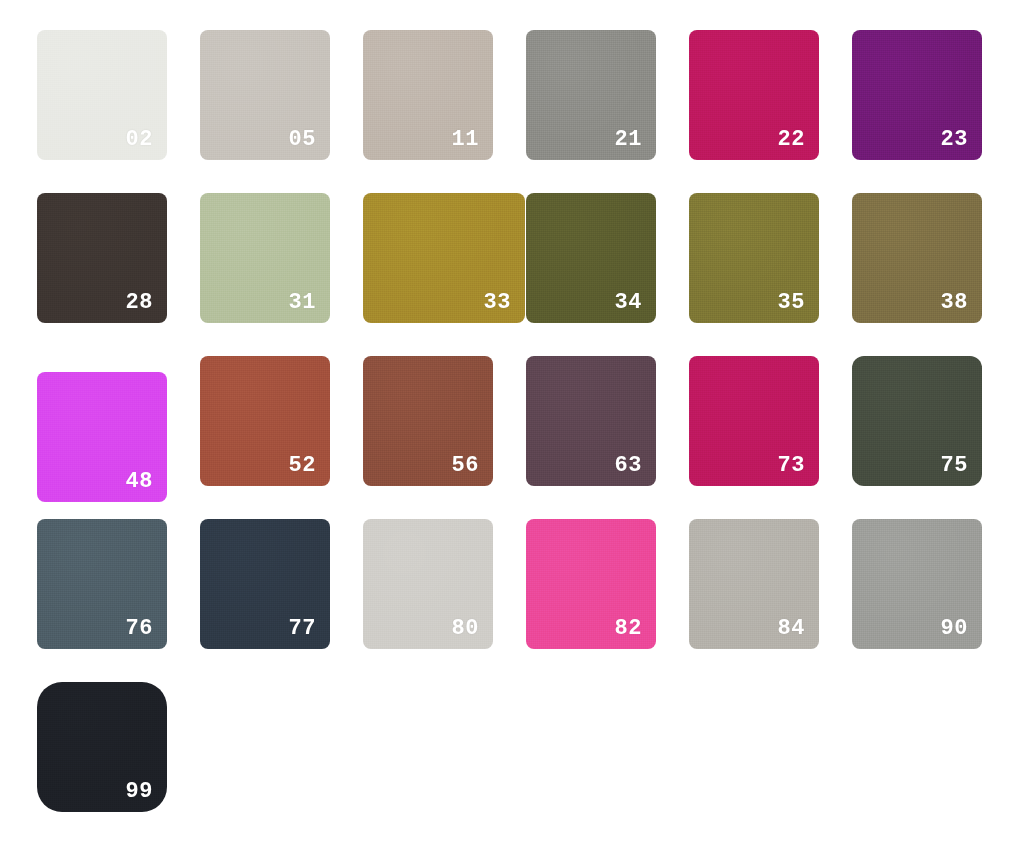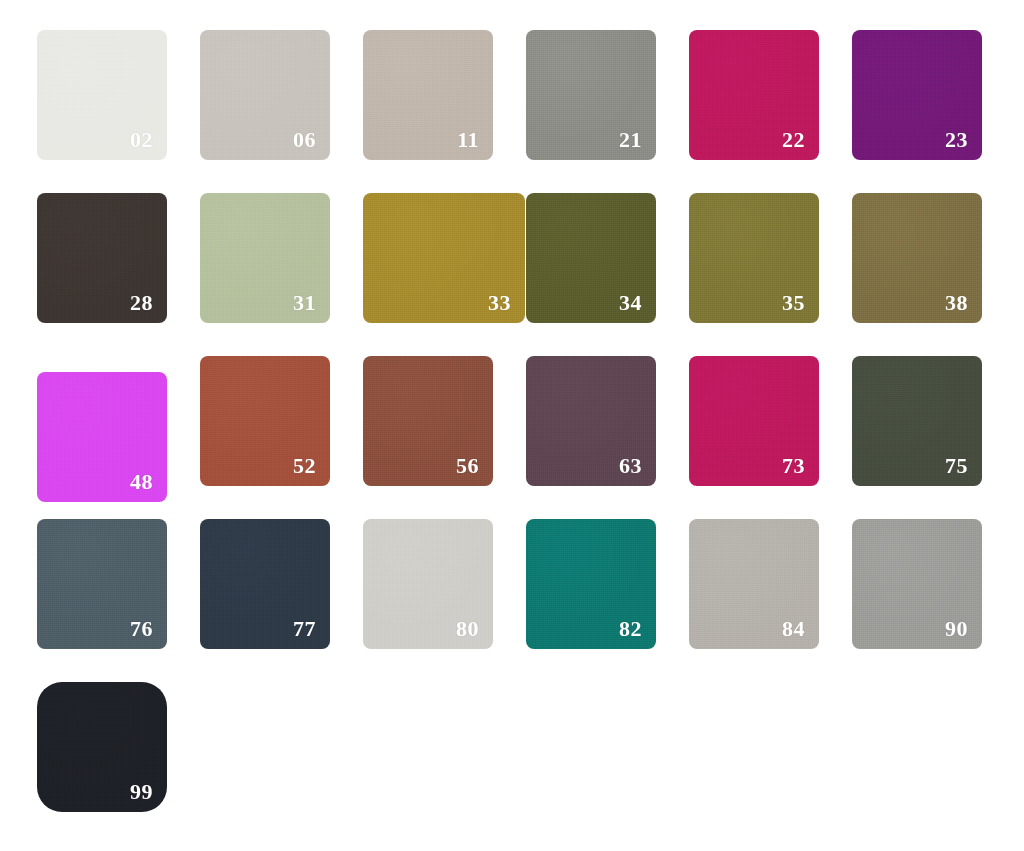--- a/index.html
+++ b/index.html
@@ -66,37 +66,37 @@
     border-radius: 8px;
     mix-blend-mode: overlay;
   }
 
   .swatch-label {
     position: absolute;
     right: 14px;
     bottom: 9px;
     z-index: 2;
     color: #ffffff;
-    font-family: Liberation Serif, serif;
+    font-family: Liberation Mono, monospace;
     font-size: 22px;
     font-weight: bold;
     letter-spacing: 0.5px;
     line-height: 1;
     text-shadow: 0 0 2px rgba(0,0,0,0.10);
   }
 </style>
 </head>
 <body>
 
 <main id="swatch-grid">
     <div class="swatch" style="background-color: rgb(232, 233, 228);">
       <span class="swatch-label">02</span>
     </div>
     <div class="swatch" style="background-color: rgb(199, 194, 187);">
-      <span class="swatch-label">06</span>
+      <span class="swatch-label">05</span>
     </div>
     <div class="swatch" style="background-color: rgb(191, 181, 171);">
       <span class="swatch-label">11</span>
     </div>
     <div class="swatch" style="background-color: rgb(139, 139, 134);">
       <span class="swatch-label">21</span>
     </div>
     <div class="swatch" style="background-color: #be185d;">
       <span class="swatch-label">22</span>
     </div>
@@ -129,33 +129,33 @@
     </div>
     <div class="swatch" style="background-color: rgb(138, 78, 60);">
       <span class="swatch-label">56</span>
     </div>
     <div class="swatch" style="background-color: rgb(92, 68, 80);">
       <span class="swatch-label">63</span>
     </div>
     <div class="swatch" style="background-color: #be185d;">
       <span class="swatch-label">73</span>
     </div>
-    <div class="swatch" style="background-color: rgb(69, 76, 63);">
+    <div class="swatch" style="background-color: rgb(69, 76, 63); border-radius: 12px;">
       <span class="swatch-label">75</span>
     </div>
     <div class="swatch" style="background-color: rgb(77, 93, 102);">
       <span class="swatch-label">76</span>
     </div>
     <div class="swatch" style="background-color: rgb(46, 57, 70);">
       <span class="swatch-label">77</span>
     </div>
     <div class="swatch" style="background-color: rgb(207, 205, 200);">
       <span class="swatch-label">80</span>
     </div>
-    <div class="swatch" style="background-color: #0f766e;">
+    <div class="swatch" style="background-color: #ec4899;">
       <span class="swatch-label">82</span>
     </div>
     <div class="swatch" style="background-color: rgb(180, 177, 170);">
       <span class="swatch-label">84</span>
     </div>
     <div class="swatch" style="background-color: rgb(155, 156, 152);">
       <span class="swatch-label">90</span>
     </div>
     <div class="swatch" style="background-color: rgb(29, 32, 38); border-radius: 25px;">
       <span class="swatch-label">99</span>

